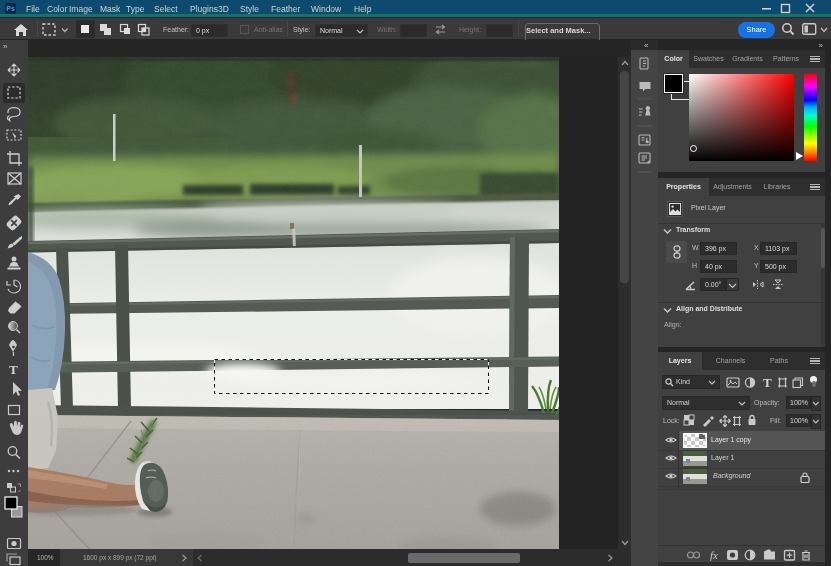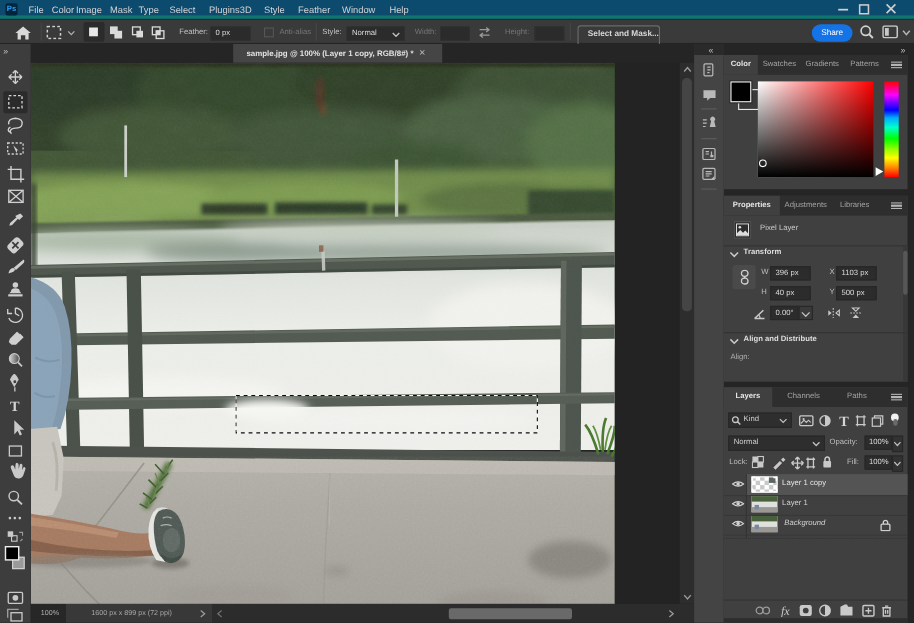--- a/index.html
+++ b/index.html
@@ -81,21 +81,21 @@
       <path d="M1 1 l3 3 3-3" stroke="#c0c0c0" stroke-width="1.2" fill="none"></path>
     </svg>
   <div class="olabel odis" style="left:377px">Width:</div>
   <div class="oinput" style="left:400px;width:27px"></div>
   <svg class="abs" style="left:433px;top:6px" width="15" height="11" viewBox="0 0 15 11">
     <path d="M3 3 h8 M9 1 l2.5 2 -2.5 2 M12 8 h-8 M6 6 l-2.5 2 2.5 2" stroke="#9a9a9a" stroke-width="1.2" fill="none"></path>
   </svg>
   <div class="olabel odis" style="left:459px">Height:</div>
   <div class="oinput" style="left:486px;width:27px"></div>
   <div class="osep" style="left:518px"></div>
-  <div class="abs" style="left:525px;top:5px;width:75px;height:20px;border:1px solid #6b6b6b;border-radius:3px;font-size:7.5px;color:#d8d8d8;text-align:right;line-height:14px;font-weight:bold">Select and Mask...</div>
+  <div class="abs" style="left:525px;top:5px;width:75px;height:20px;border:1px solid #6b6b6b;border-radius:3px;font-size:7.5px;color:#d8d8d8;text-align:left;line-height:14px;font-weight:bold">Select and Mask...</div>
   <div class="abs" style="left:738px;top:4px;width:37px;height:16px;background:#1473e6;border-radius:8px;font-size:7.5px;color:#fff;text-align:center;line-height:16px">Share</div>
   <svg class="abs" style="left:781px;top:4px" width="14" height="14" viewBox="0 0 14 14">
     <circle cx="6" cy="6" r="4.2" fill="none" stroke="#d0d0d0" stroke-width="1.5"></circle>
     <path d="M9.2 9.2 L12.5 12.5" stroke="#d0d0d0" stroke-width="1.8"></path>
   </svg>
   <svg class="abs" style="left:802px;top:5px" width="15" height="12" viewBox="0 0 15 12">
     <rect x="0.7" y="0.7" width="13" height="10.6" rx="1.5" fill="none" stroke="#c8c8c8" stroke-width="1.4"></rect>
     <rect x="2.5" y="2.5" width="3.5" height="7" fill="#c8c8c8"></rect>
   </svg>
   <svg class="abs" style="left:820px;top:9px" width="9" height="6">
@@ -214,23 +214,20 @@
       <circle cx="14" cy="503.5" r="2.6" fill="#c9c9c9"></circle>
     </g>
 
   <g fill="none" stroke="#c9c9c9" stroke-width="1.2">
       <rect x="10" y="517" width="10" height="7.5"></rect>
       <path d="M7 521.5 v-7.5 h10" opacity="0.7"></path>
     </g>
   </svg>
 
 <div id="tabbar">
-  <div class="dtab" style="left:184px;width:190px;background:#454545;color:#e3e3e3">
-    <span style="margin-left:12px;font-weight:bold">sample.jpg @ 100% (Layer 1 copy, RGB/8#) *</span><span style="margin-left:5px;font-size:10px;color:#b8b8b8">×</span>
-  </div>
 </div>
 
 <div class="abs" style="left:28px;top:57px;width:531px;height:492px;overflow:hidden;filter:blur(0.7px)" id="photo">
 <svg width="531" height="492" viewBox="0 0 531 492">
   <defs>
     <linearGradient id="water" x1="0" y1="0" x2="0" y2="1">
       <stop offset="0" stop-color="#c9d0c7"></stop>
           <stop offset="0.2" stop-color="#dfe3dd"></stop>
       <stop offset="0.5" stop-color="#eceee9"></stop>
           <stop offset="1" stop-color="#efefec"></stop>

